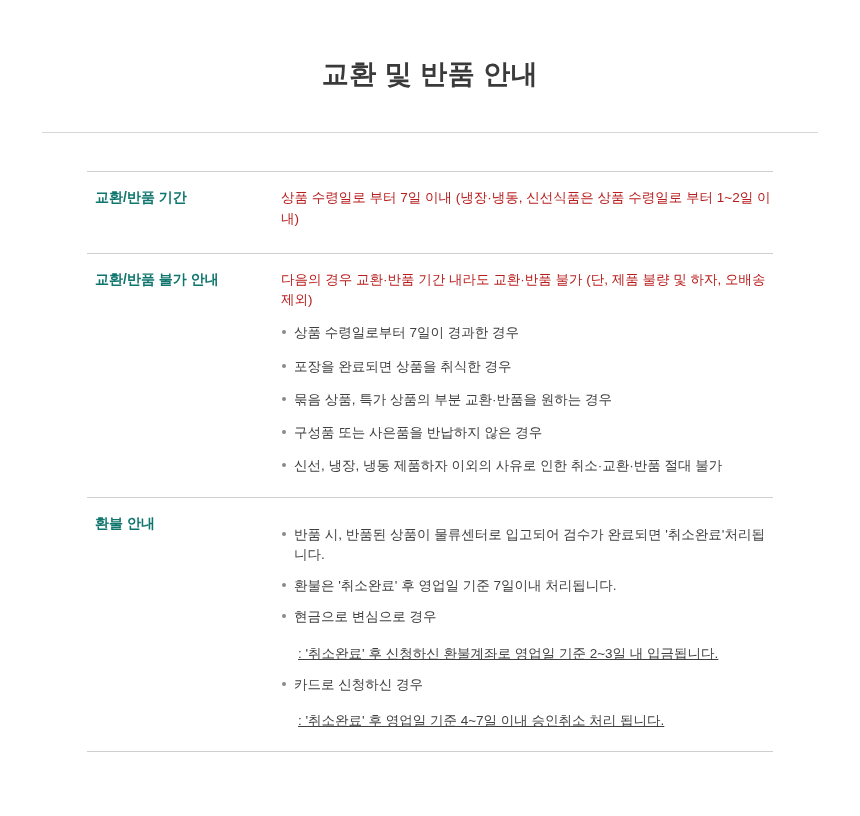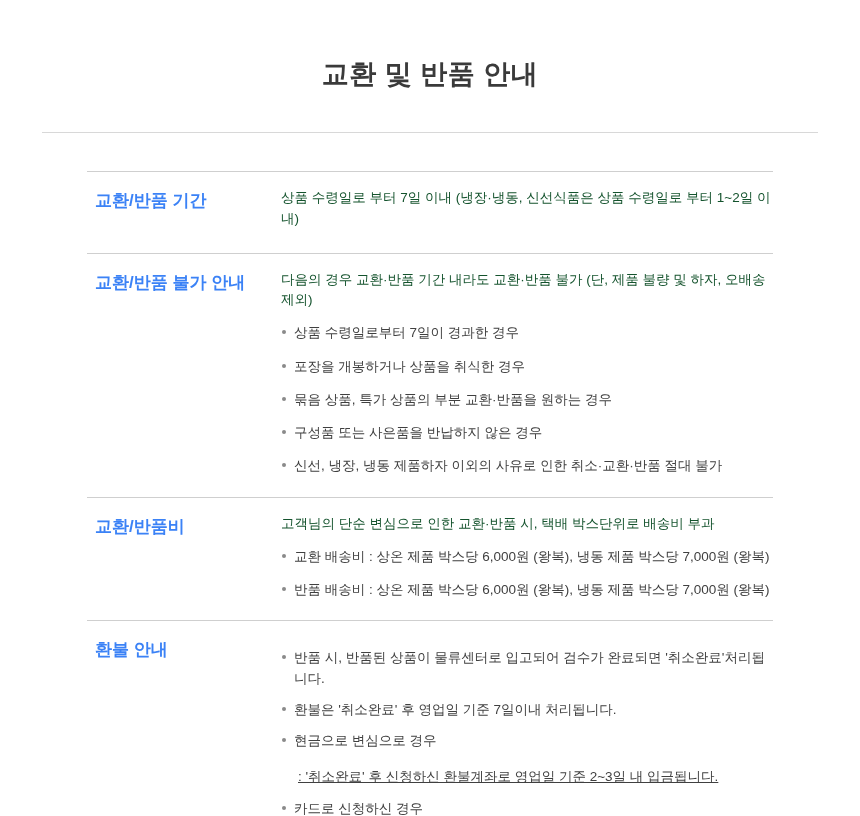--- a/index.html
+++ b/index.html
@@ -50,40 +50,40 @@
   .info-table tr {
     vertical-align: top;
   }
   .info-table td {
     padding: 0;
   }
   .cell-label {
     width: 154px;
     border-top: 1px solid #cfcfcf;
     padding: 17px 10px 20px 8px !important;
-    font-size: 17px;
+    font-size: 14px;
     font-weight: bold;
-    color: #3b82f6;
+    color: #0f766e;
     white-space: nowrap;
   }
   .cell-body {
     border-top: 1px solid #cfcfcf;
     padding: 16px 0 20px 22px !important;
     font-size: 13.5px;
     color: #4a4a4a;
     line-height: 1.45;
   }
   .row-last .cell-label,
   .row-last .cell-body {
     border-bottom: 1px solid #cfcfcf;
   }
 
   .lead-line {
     margin: 0 0 4px 0;
-    color: #14532d;
+    color: #b91c1c;
     font-size: 13.5px;
     line-height: 1.5;
   }
   ul.bullets {
     list-style: none;
     margin: 0;
     padding: 0;
   }
   ul.bullets li {
     position: relative;
@@ -132,38 +132,28 @@
           <p class="lead-line">상품 수령일로 부터 7일 이내 (냉장·냉동, 신선식품은 상품 수령일로 부터 1~2일 이내)</p>
         </td>
       </tr>
 
       <tr>
         <td class="cell-label">교환/반품 불가 안내</td>
         <td class="cell-body">
           <p class="lead-line">다음의 경우 교환·반품 기간 내라도 교환·반품 불가 (단, 제품 불량 및 하자, 오배송 제외)</p>
           <ul class="bullets">
             <li>상품 수령일로부터 7일이 경과한 경우</li>
-            <li>포장을 개봉하거나 상품을 취식한 경우</li>
+            <li>포장을 완료되면 상품을 취식한 경우</li>
             <li>묶음 상품, 특가 상품의 부분 교환·반품을 원하는 경우</li>
             <li>구성품 또는 사은품을 반납하지 않은 경우</li>
             <li>신선, 냉장, 냉동 제품하자 이외의 사유로 인한 취소·교환·반품 절대 불가</li>
           </ul>
         </td>
       </tr>
 
-      <tr>
-        <td class="cell-label">교환/반품비</td>
-        <td class="cell-body">
-          <p class="lead-line">고객님의 단순 변심으로 인한 교환·반품 시, 택배 박스단위로 배송비 부과</p>
-          <ul class="bullets">
-            <li>교환 배송비 : 상온 제품 박스당 6,000원 (왕복), 냉동 제품 박스당 7,000원 (왕복)</li>
-            <li>반품 배송비 : 상온 제품 박스당 6,000원 (왕복), 냉동 제품 박스당 7,000원 (왕복)</li>
-          </ul>
-        </td>
-      </tr>
 
       <tr class="row-last">
         <td class="cell-label">환불 안내</td>
         <td class="cell-body">
           <ul class="bullets tight">
             <li>반품 시, 반품된 상품이 물류센터로 입고되어 검수가 완료되면 '취소완료'처리됩니다.</li>
             <li>환불은 '취소완료' 후 영업일 기준 7일이내 처리됩니다.</li>
             <li>
               <span>현금으로 변심으로 경우</span>
               <span class="sub">: '취소완료' 후 신청하신 환불계좌로 영업일 기준 2~3일 내 입금됩니다.</span>

